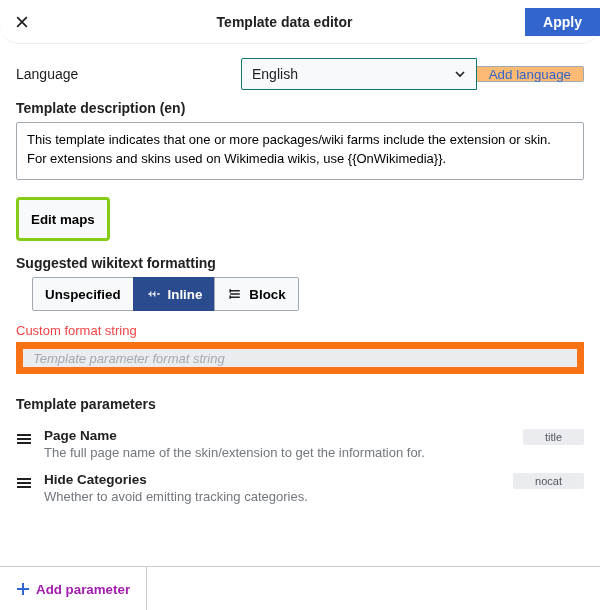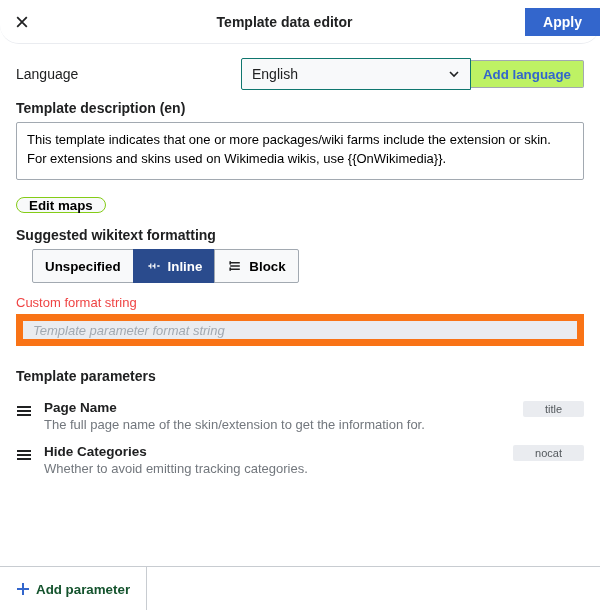--- a/index.html
+++ b/index.html
@@ -66,26 +66,26 @@
     border-radius: 2px;
     background: #f8f9fa;
     display: flex;
     align-items: center;
     justify-content: space-between;
     padding: 0 10px;
     cursor: pointer;
   }
   .chevron { width: 12px; height: 12px; }
   .add-lang-btn {
-    height: 28px;
+    height: 16px;
     border: 1px solid #a2a9b1;
     border-left: none;
-    background: #bef264;
+    background: #fdba74;
     color: #3366cc;
-    font-weight: 700;
+    font-weight: 400;
     padding: 0 12px;
     cursor: pointer;
     border-radius: 0 2px 2px 0;
   }
   .lang-select { border-radius: 2px 0 0 2px; }
   .section-label {
     font-weight: 700;
     font-size: 14px;
     margin: 6px 0 6px 0;
   }
@@ -95,26 +95,26 @@
     border-radius: 2px;
     padding: 8px 10px;
     font-family: inherit;
     font-size: 13px;
     line-height: 1.45;
     resize: none;
     height: 58px;
   }
   .edit-maps-btn {
     margin-top: 14px;
-    height: 16px;
-    border: 1px solid #84cc16;
+    height: 44px;
+    border: 3px solid #84cc16;
     background: #f8f9fa;
     font-weight: 700;
     padding: 0 12px;
-    border-radius: 10px;
+    border-radius: 4px;
     cursor: pointer;
   }
   .fmt-section { margin-top: 14px; }
   .fmt-group {
     display: flex;
     margin-top: 6px;
   }
   .fmt-btn {
     height: 34px;
     border: 1px solid #a2a9b1;
@@ -182,21 +182,21 @@
   .footer {
     border-top: 1px solid #c8ccd1;
     height: 44px;
     display: flex;
   }
   .add-param-btn {
     height: 44px;
     border: none;
     border-right: 1px solid #c8ccd1;
     background: #fff;
-    color: #14532d;
+    color: #a21caf;
     font-weight: 700;
     padding: 0 16px;
     cursor: pointer;
     display: flex;
     align-items: center;
     gap: 6px;
   }
   .add-param-btn svg { width: 14px; height: 14px; }
 </style>
 </head>

